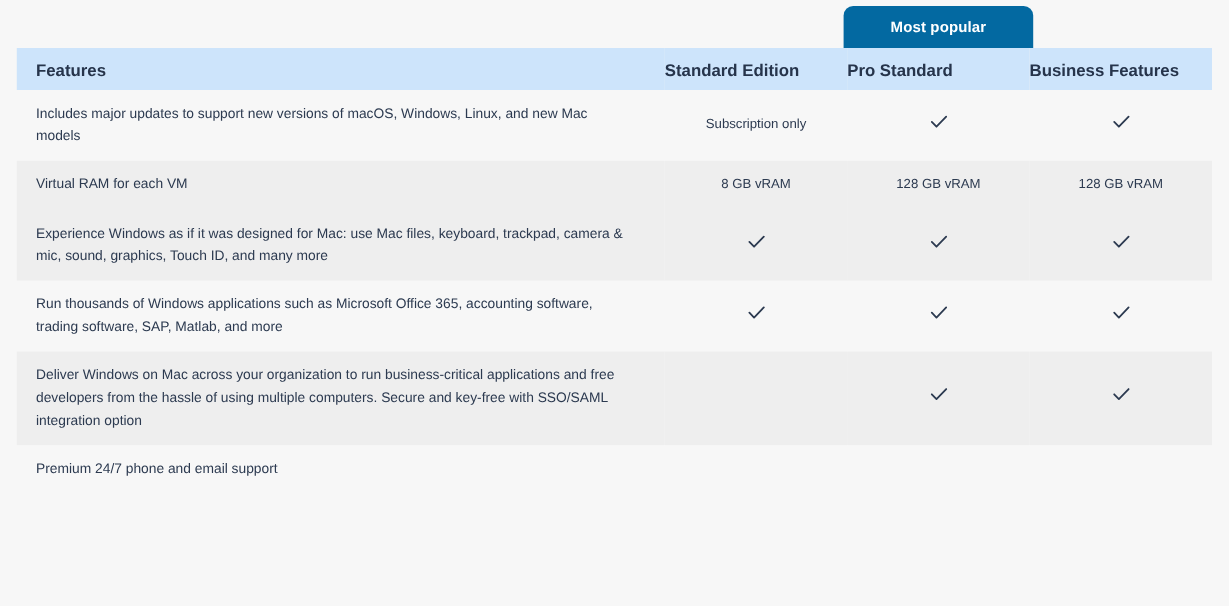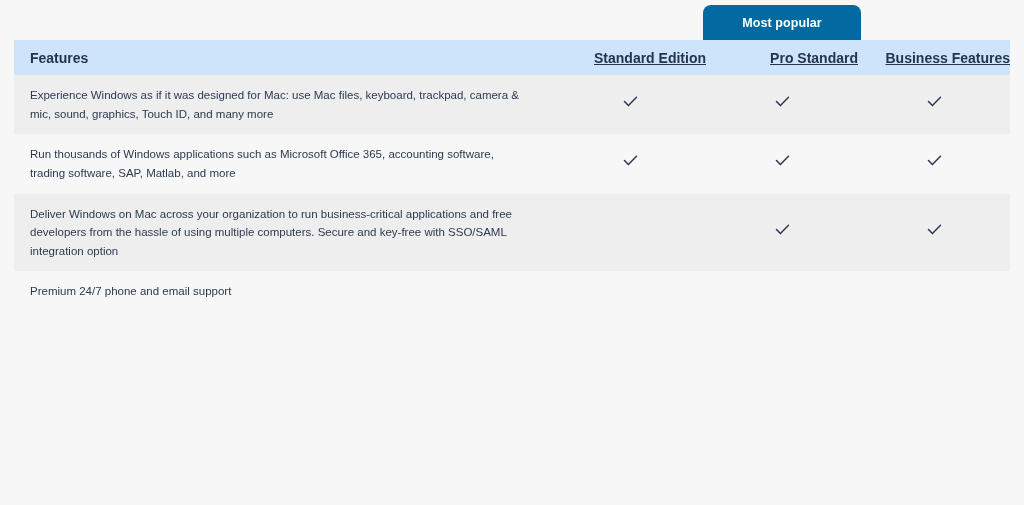--- a/index.html
+++ b/index.html
@@ -63,21 +63,21 @@
     font-size: 14px;
     font-weight: 700;
     color: #26344b;
     padding: 0;
     vertical-align: middle;
   }
   th.feature-head {
     text-align: left;
     padding-left: 16px;
   }
-  th.plan-head { text-align: right; text-decoration: underline; }
+  th.plan-head { text-align: left; }
 
   tbody td {
     font-size: 11.5px;
     color: #2c3a50;
     padding: 11px 0;
     vertical-align: middle;
     line-height: 1.62;
   }
   tbody td.feature-cell {
     text-align: left;
@@ -117,20 +117,36 @@
     </colgroup>
     <thead>
       <tr>
         <th class="feature-head">Features</th>
         <th class="plan-head">Standard Edition</th>
         <th class="plan-head">Pro Standard</th>
         <th class="plan-head">Business Features</th>
       </tr>
     </thead>
     <tbody id="table-body">
+        <tr class="plain">
+          <td class="feature-cell">Includes major updates to support new versions of macOS, Windows, Linux, and new Mac models</td>
+          <td class="value-cell"><span>Subscription only</span></td>
+          <td class="value-cell"><span class="check"><svg width="17" height="17" viewBox="0 0 17 17">
+                <path d="M2.5 8.6 L6.4 12.6 L14.5 4.2" fill="none" stroke="#2c3a50" stroke-width="1.5" stroke-linecap="round" stroke-linejoin="round"></path>
+              </svg></span></td>
+          <td class="value-cell"><span class="check"><svg width="17" height="17" viewBox="0 0 17 17">
+                <path d="M2.5 8.6 L6.4 12.6 L14.5 4.2" fill="none" stroke="#2c3a50" stroke-width="1.5" stroke-linecap="round" stroke-linejoin="round"></path>
+              </svg></span></td>
+        </tr>
+        <tr class="shaded">
+          <td class="feature-cell">Virtual RAM for each VM</td>
+          <td class="value-cell"><span>8 GB vRAM</span></td>
+          <td class="value-cell"><span>128 GB vRAM</span></td>
+          <td class="value-cell"><span>128 GB vRAM</span></td>
+        </tr>
         <tr class="shaded">
           <td class="feature-cell">Experience Windows as if it was designed for Mac: use Mac files, keyboard, trackpad, camera &amp; mic, sound, graphics, Touch ID, and many more</td>
           <td class="value-cell"><span class="check"><svg width="17" height="17" viewBox="0 0 17 17">
                 <path d="M2.5 8.6 L6.4 12.6 L14.5 4.2" fill="none" stroke="#2c3a50" stroke-width="1.5" stroke-linecap="round" stroke-linejoin="round"></path>
               </svg></span></td>
           <td class="value-cell"><span class="check"><svg width="17" height="17" viewBox="0 0 17 17">
                 <path d="M2.5 8.6 L6.4 12.6 L14.5 4.2" fill="none" stroke="#2c3a50" stroke-width="1.5" stroke-linecap="round" stroke-linejoin="round"></path>
               </svg></span></td>
           <td class="value-cell"><span class="check"><svg width="17" height="17" viewBox="0 0 17 17">
                 <path d="M2.5 8.6 L6.4 12.6 L14.5 4.2" fill="none" stroke="#2c3a50" stroke-width="1.5" stroke-linecap="round" stroke-linejoin="round"></path>

